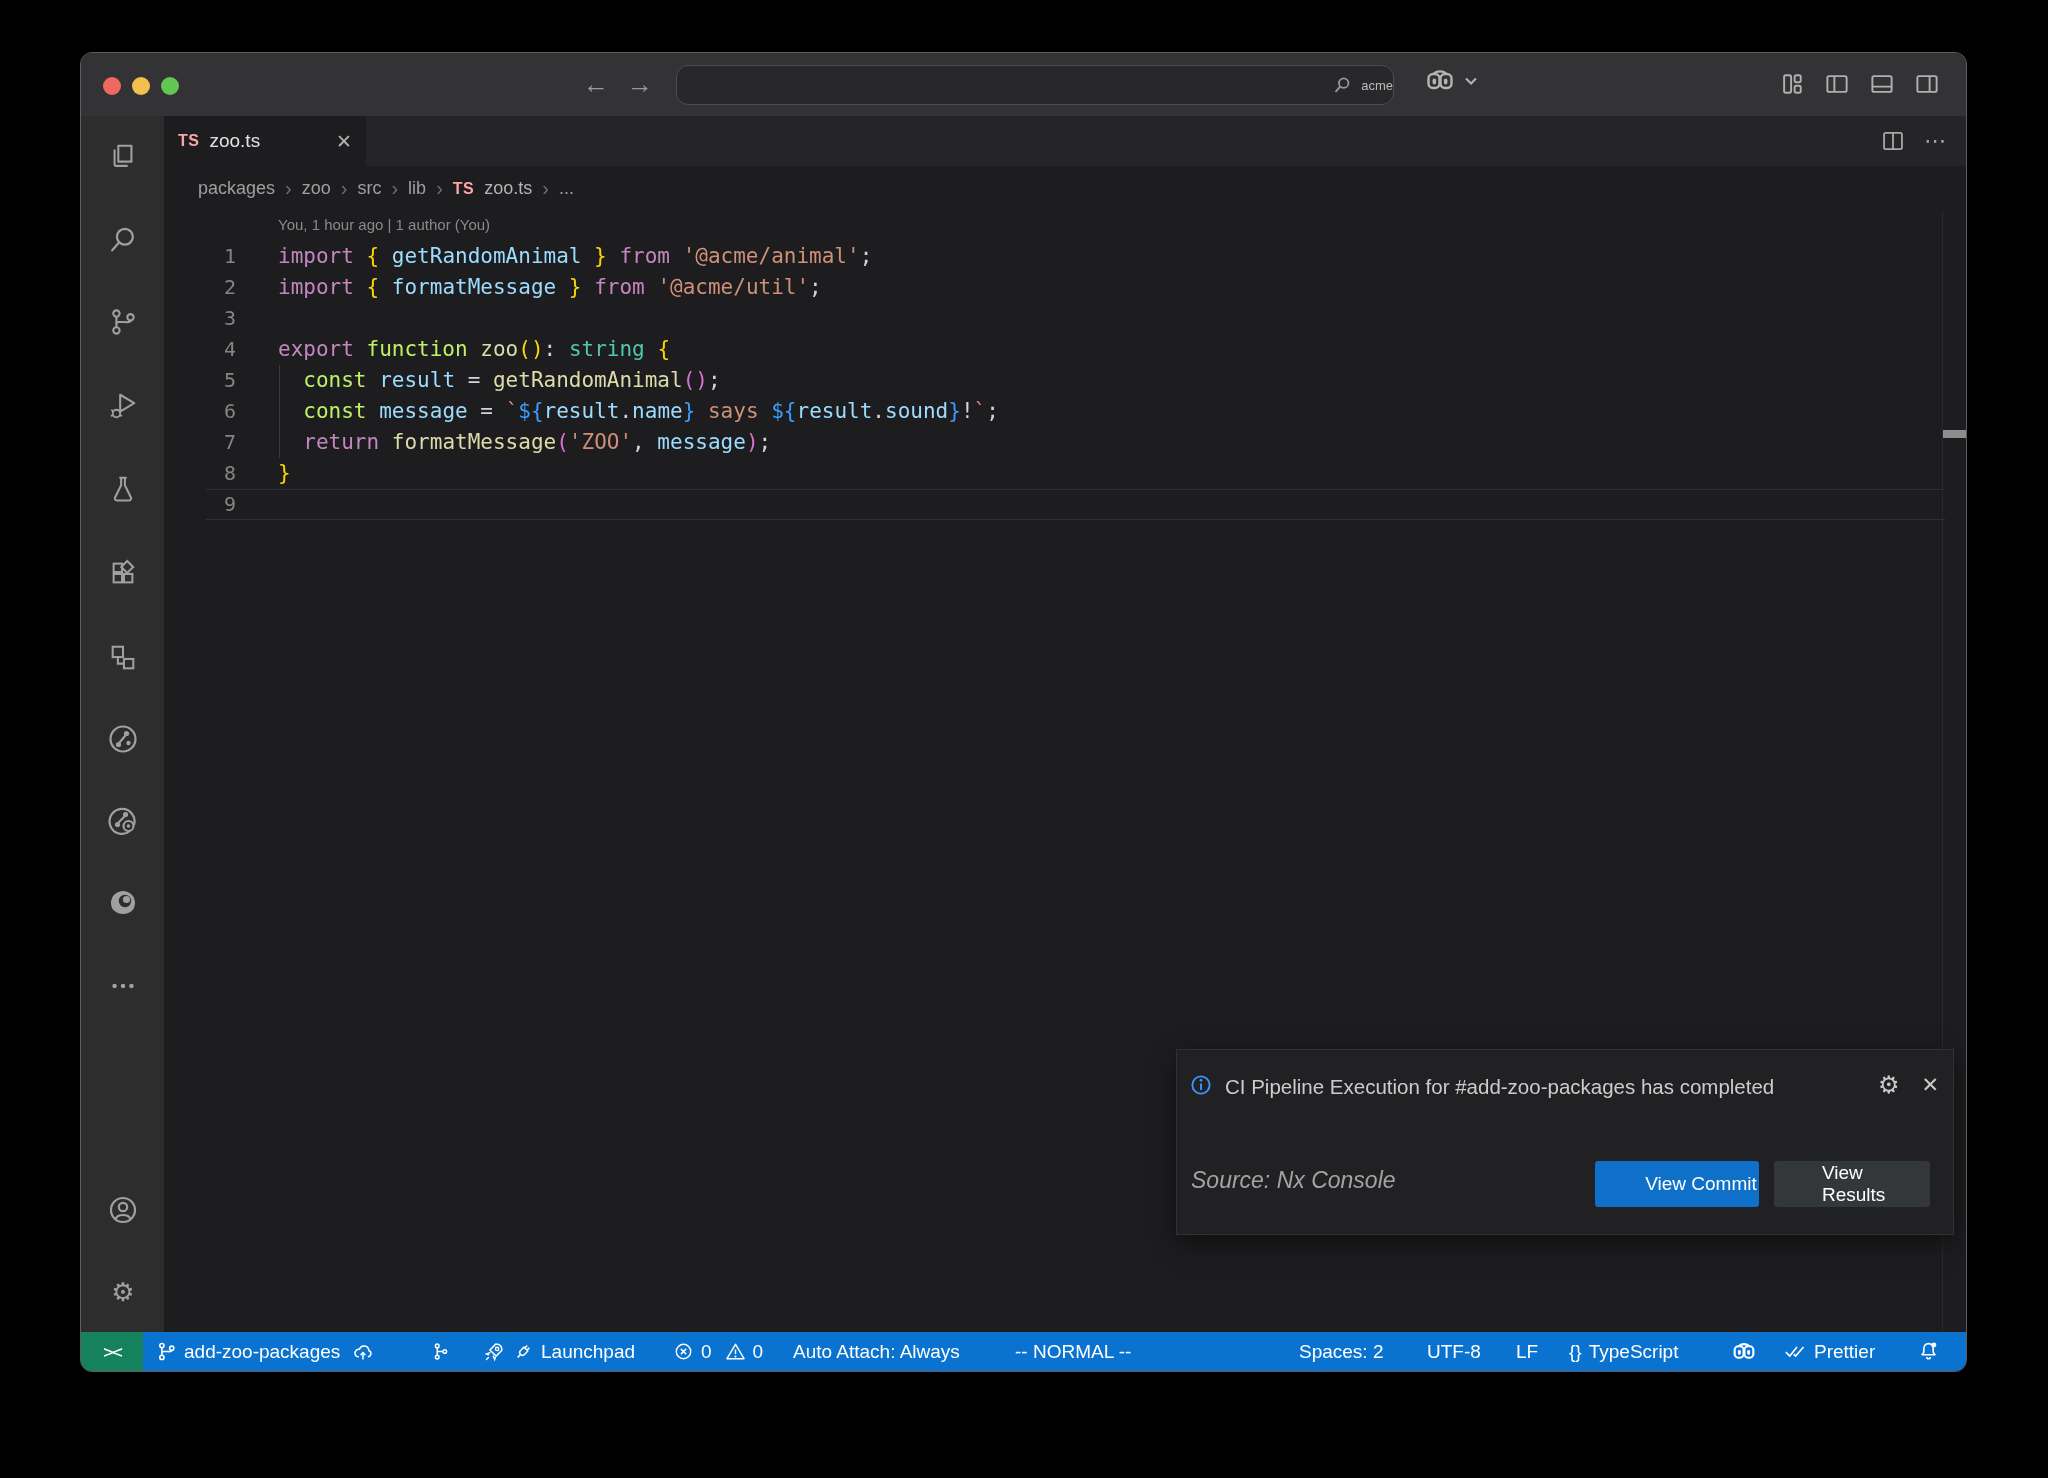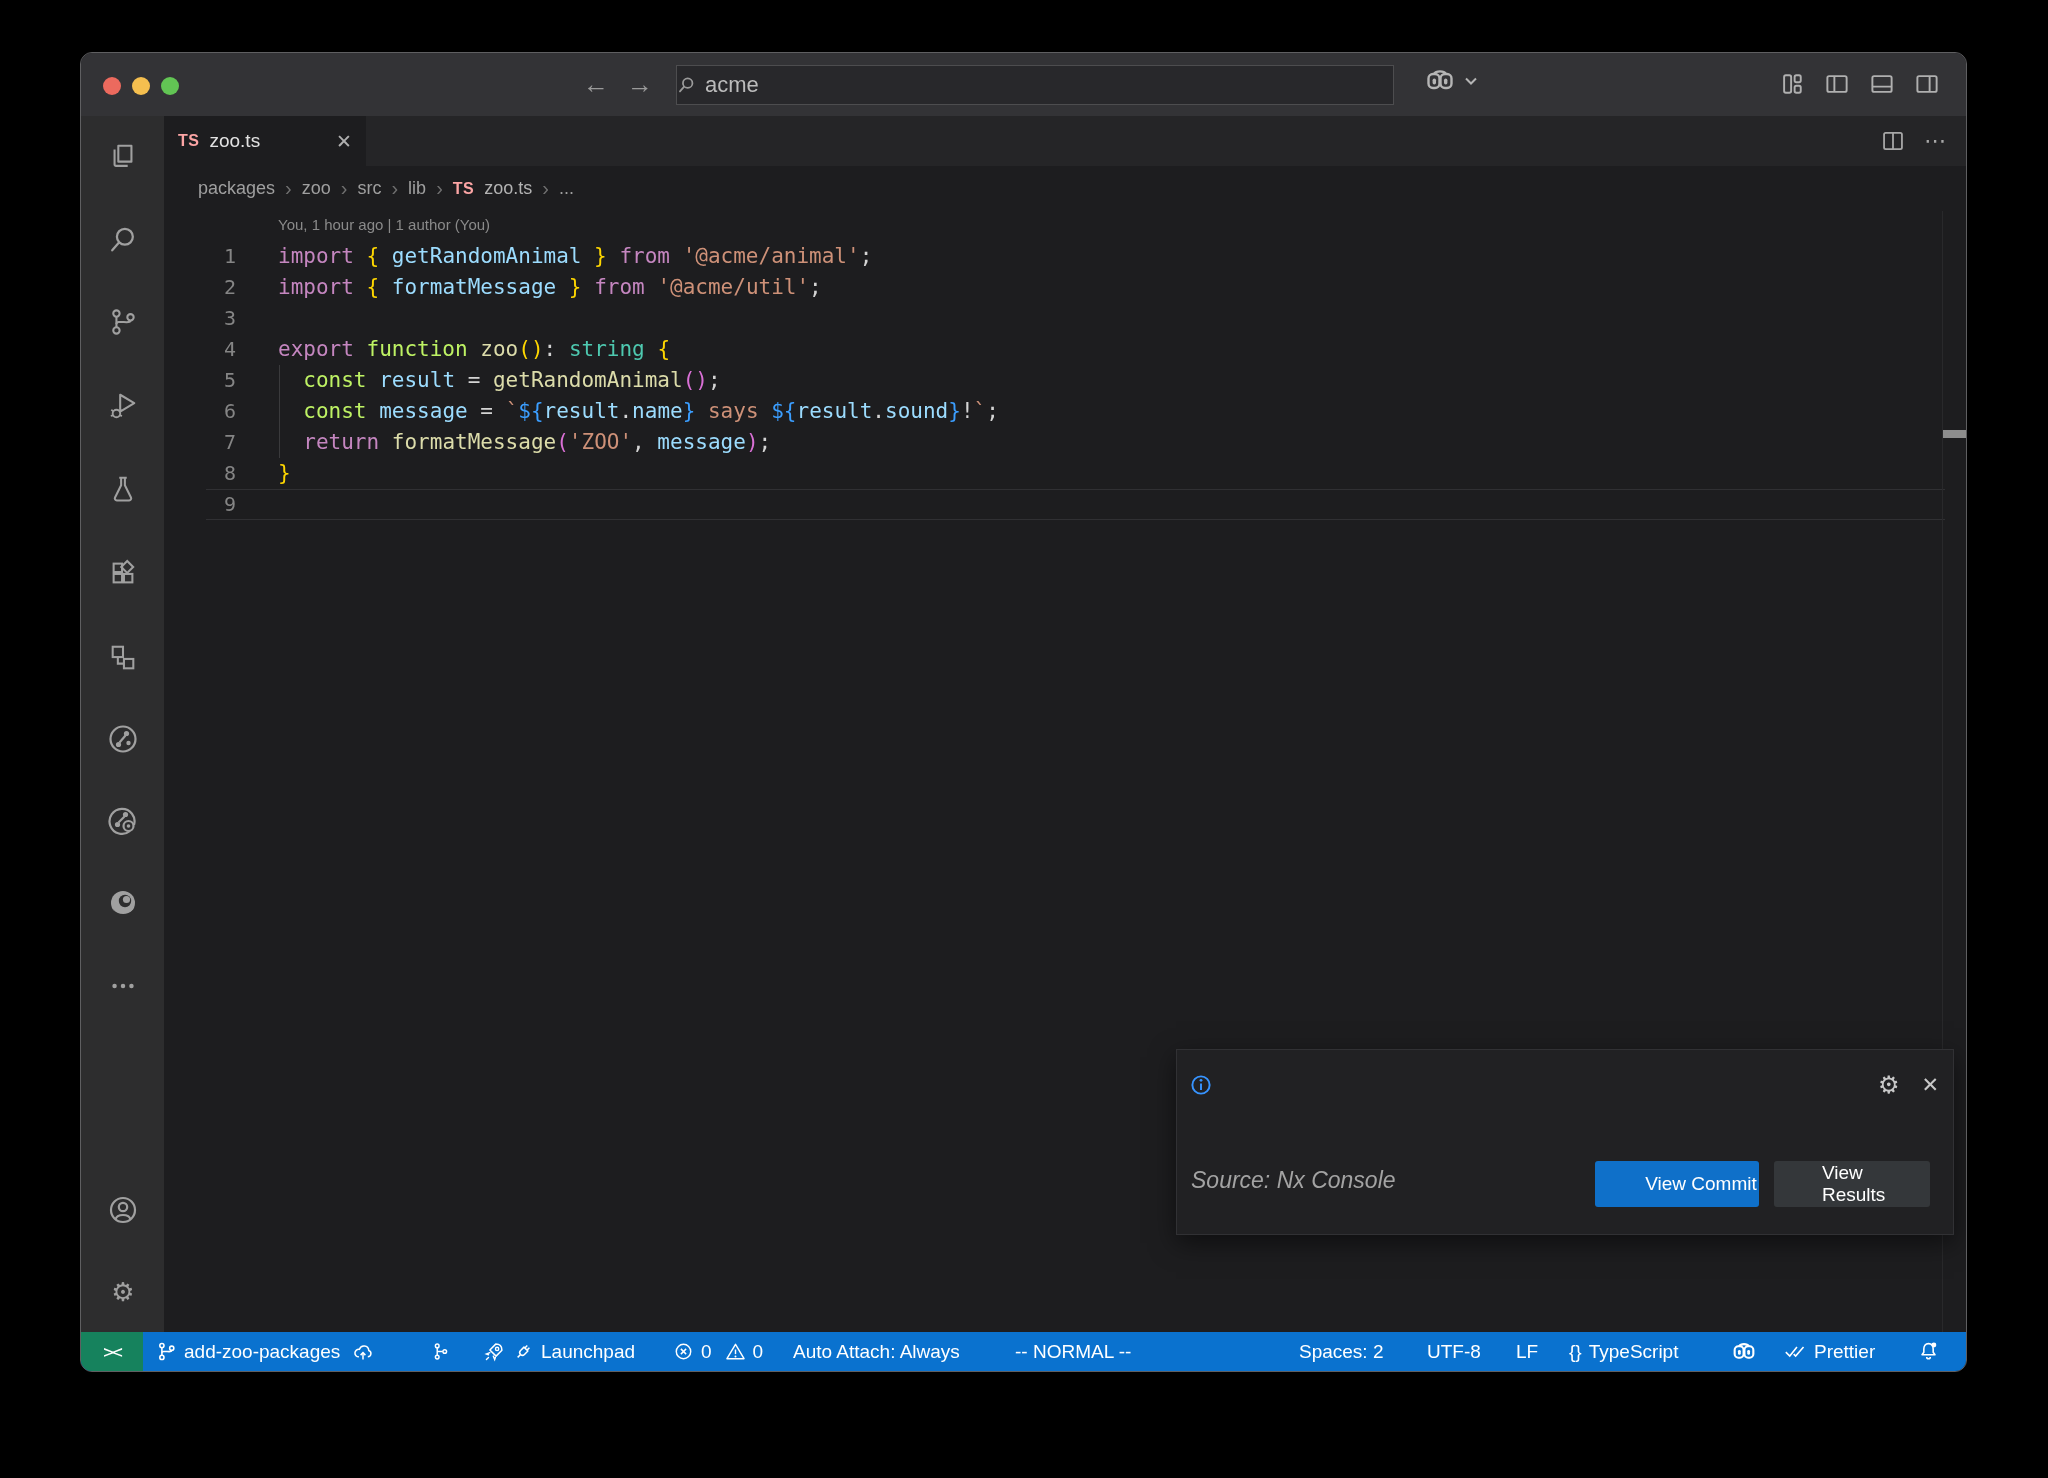--- a/index.html
+++ b/index.html
@@ -11,23 +11,23 @@
             background:#1d1d1f; border:1px solid #5f5f61; border-radius:12px;
             overflow:hidden; box-shadow:0 30px 90px rgba(0,0,0,.7); }
 
   
   .titlebar { position:absolute; left:0; top:0; right:0; height:63px; background:#333336; }
   .tl { position:absolute; top:24px; width:18px; height:18px; border-radius:50%; }
   .tl.red{ left:22px; background:#ec6a5e; } .tl.yel{ left:51px; background:#f5bf4f; }
   .tl.grn{ left:80px; background:#62c554; }
   .navarrow { position:absolute; top:16px; color:#9a9a9a; font-size:26px; line-height:30px; }
   .searchbox { position:absolute; left:595px; top:12px; width:718px; height:40px;
-               background:#28282b; border:1px solid #4d4d4f; border-radius:0;
-               display:flex; align-items:center; justify-content:flex-start; gap:9px;
-               color:#bcbcbc; font-size:22px; }
+               background:#28282b; border:1px solid #4d4d4f; border-radius:12px;
+               display:flex; align-items:center; justify-content:flex-end; gap:9px;
+               color:#bcbcbc; font-size:13px; }
   .copilot-tb { position:absolute; left:1343px; top:16px; display:flex; align-items:center; gap:8px; }
   .tb-icons { position:absolute; top:17px; display:flex; gap:17px; }
 
   
   .activitybar { position:absolute; left:0; top:63px; width:83px; height:1218px; background:#2d2d2e; }
   .ab-item { position:absolute; left:26px; width:32px; height:32px; display:flex;
              align-items:center; justify-content:center; color:#a0a0a0; }
 
   
   .tabstrip { position:absolute; left:83px; top:63px; right:0; height:50px; background:#252527; }
@@ -309,20 +309,21 @@
     <div class="ruler-sep"></div>
     <div class="ruler-marker"></div>
   </div>
 
   <div class="toast toast1">
     <svg class="toast-icon1" width="24" height="24" viewBox="0 0 32 32">
       <circle cx="16" cy="16" r="11.5" fill="none" stroke="#3794ff" stroke-width="2.6"></circle>
       <line x1="16" y1="14" x2="16" y2="22.5" stroke="#3794ff" stroke-width="2.6"></line>
       <circle cx="16" cy="9.8" r="1.9" fill="#3794ff"></circle>
     </svg>
+    <div class="toast-title">CI Pipeline Execution for #add-zoo-packages has completed</div>
     <div class="toast-actions">
       <span class="gear-glyph" style="font-size:24px">⚙</span>
       <span style="font-size:21px">✕</span>
     </div>
     <div class="t1-source">Source: Nx Console</div>
     <div class="btn btn-primary">View Commit</div>
     <div class="btn btn-secondary">View Results</div>
   </div>
 
 

